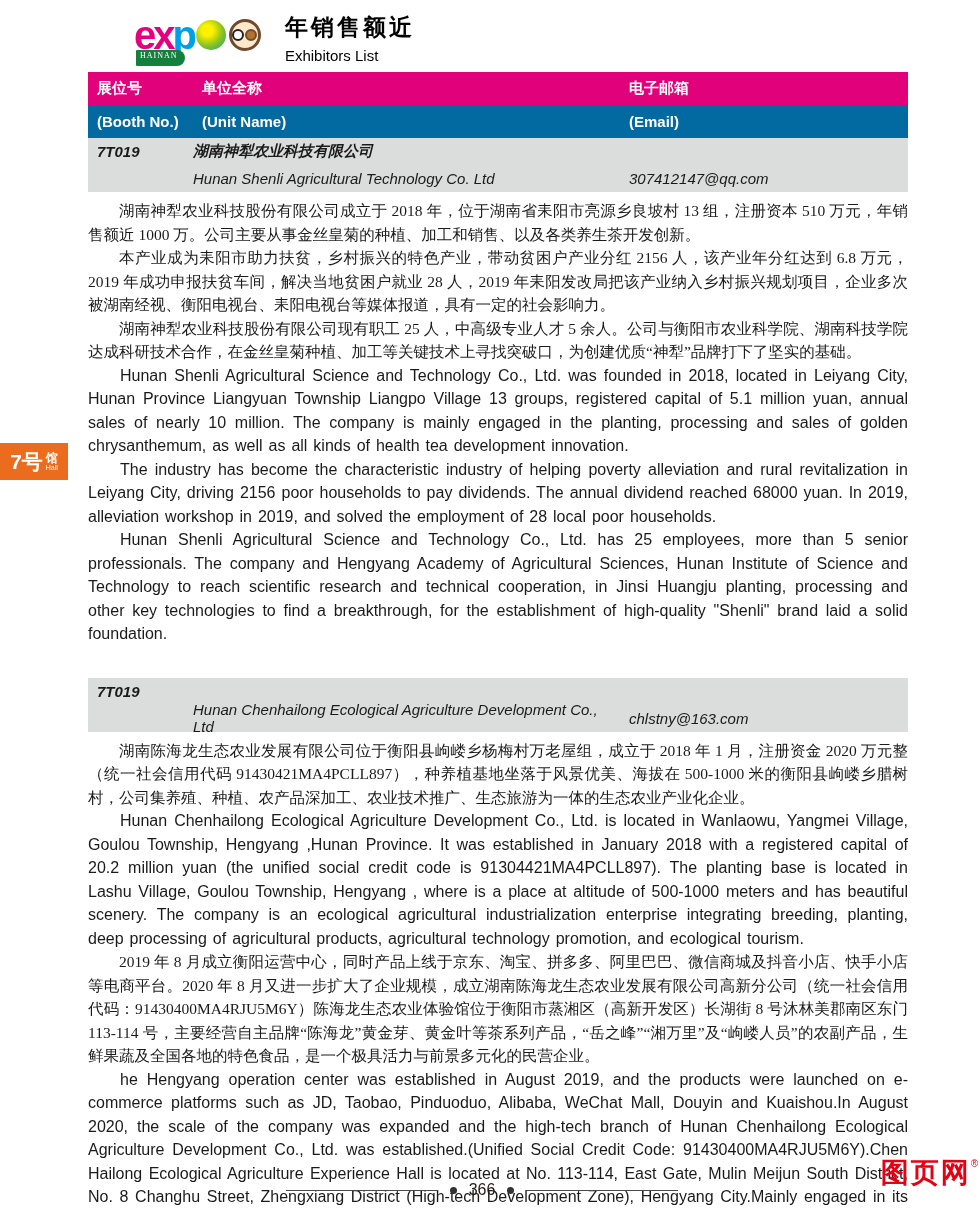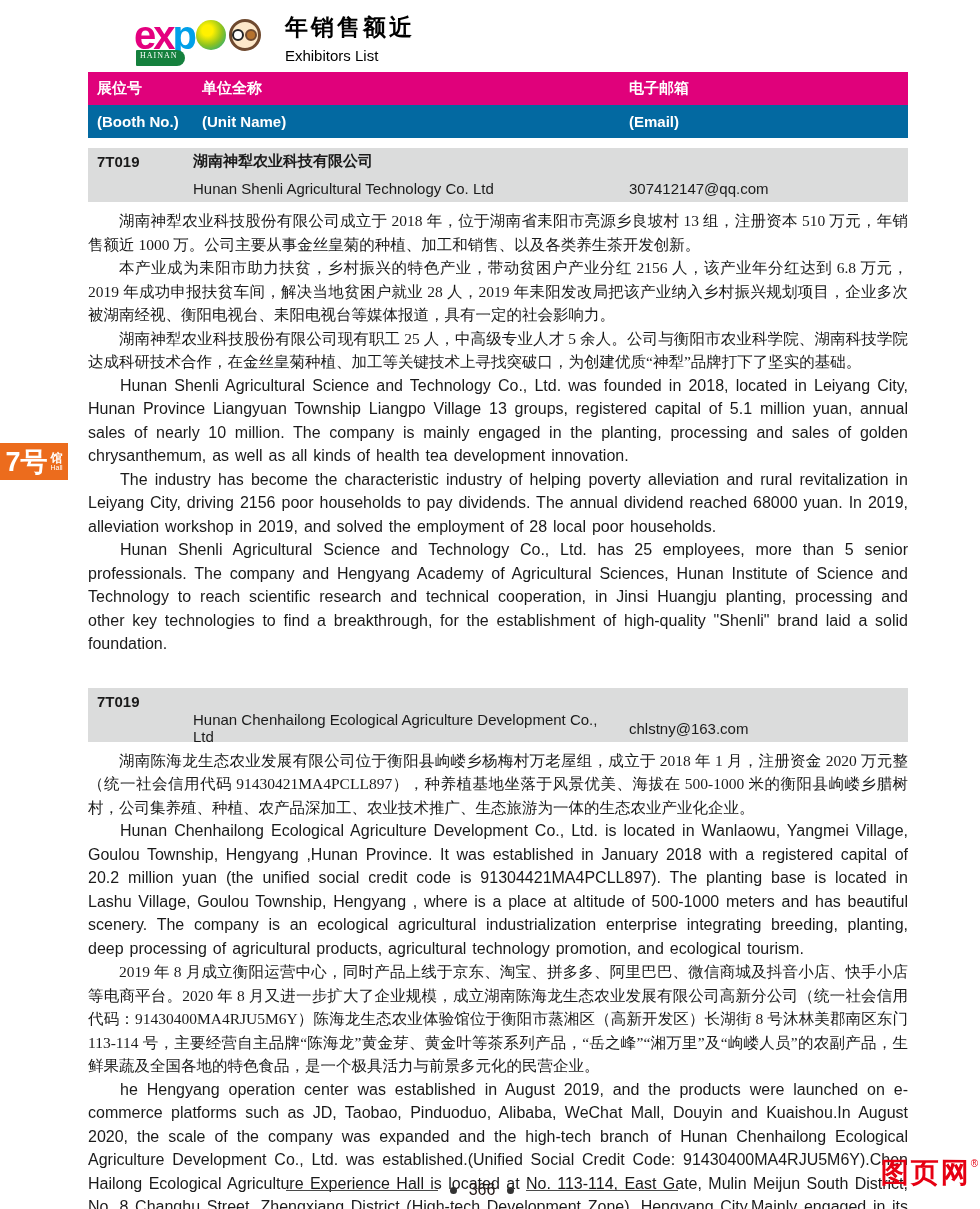--- a/index.html
+++ b/index.html
@@ -37,40 +37,40 @@
 
   
   .table-header { margin-top:8px; }
   .thead-row { display:grid; grid-template-columns:105px 427px 288px; height:33px; align-items:center;
     color:#ffffff; font-weight:bold; font-size:15px; }
   .thead-row > div { padding-left:9px; }
   .thead-cn { background:#E0017B; }
   .thead-en { background:#0369a1; }
 
   
-  .band { margin-top:10px; display:grid; grid-template-columns:105px 427px 288px;
-    grid-template-rows:27px 27px; background:#DBDCDC; align-items:center; font-size:15px; }
+  .band { display:grid; grid-template-columns:105px 427px 288px;
+    grid-template-rows:27px 27px; background:#DBDCDC; align-items:center; font-size:15px;font-style:italic; }
   .band-booth { grid-row:1; grid-column:1; padding-left:9px; font-weight:bold; }
   .name-cn { grid-row:1; grid-column:2; font-weight:bold; }
   .name-en { grid-row:2; grid-column:2; }
   .band-email { grid-row:2; grid-column:3; padding-left:9px; }
 
   
   .entry-body { margin-top:7px; }
   .entry-body p { margin:0; text-align:justify; }
   p.cn { font-size:15.5px; line-height:23.5px; text-indent:2em;
     font-family:"Liberation Serif", serif; }
   p.en { font-size:16px; line-height:23.5px; text-indent:2em; word-spacing:1.5px;
     font-family:"Liberation Sans", sans-serif; }
   .entry-2 { margin-top:32px; }
 
   
   .hall-tab { position:absolute; left:0; top:443px; width:68px; height:37px; background:#EC6C1D;
     color:#fff; display:flex; align-items:center; justify-content:center; gap:3px; }
-  .hall-num { font-size:27px; font-weight:bold; }
+  .hall-num { font-size:21px; font-weight:bold; }
   .hall-stack { display:flex; flex-direction:column; line-height:1; align-items:center; }
   .hall-cn { font-size:12px; font-weight:bold; }
   .hall-en { font-size:7px; }
 
   
   .footer { position:absolute; left:0; bottom:10px; width:964px; display:flex;
     align-items:center; justify-content:center; gap:12px;margin-top:20px; }
   .fline { width:152px; height:1px; background:#4a4a4a; }
   .fdot { width:7px; height:7px; border-radius:50%; background:#333; }
   .pnum { font-size:16px; color:#231815; }

